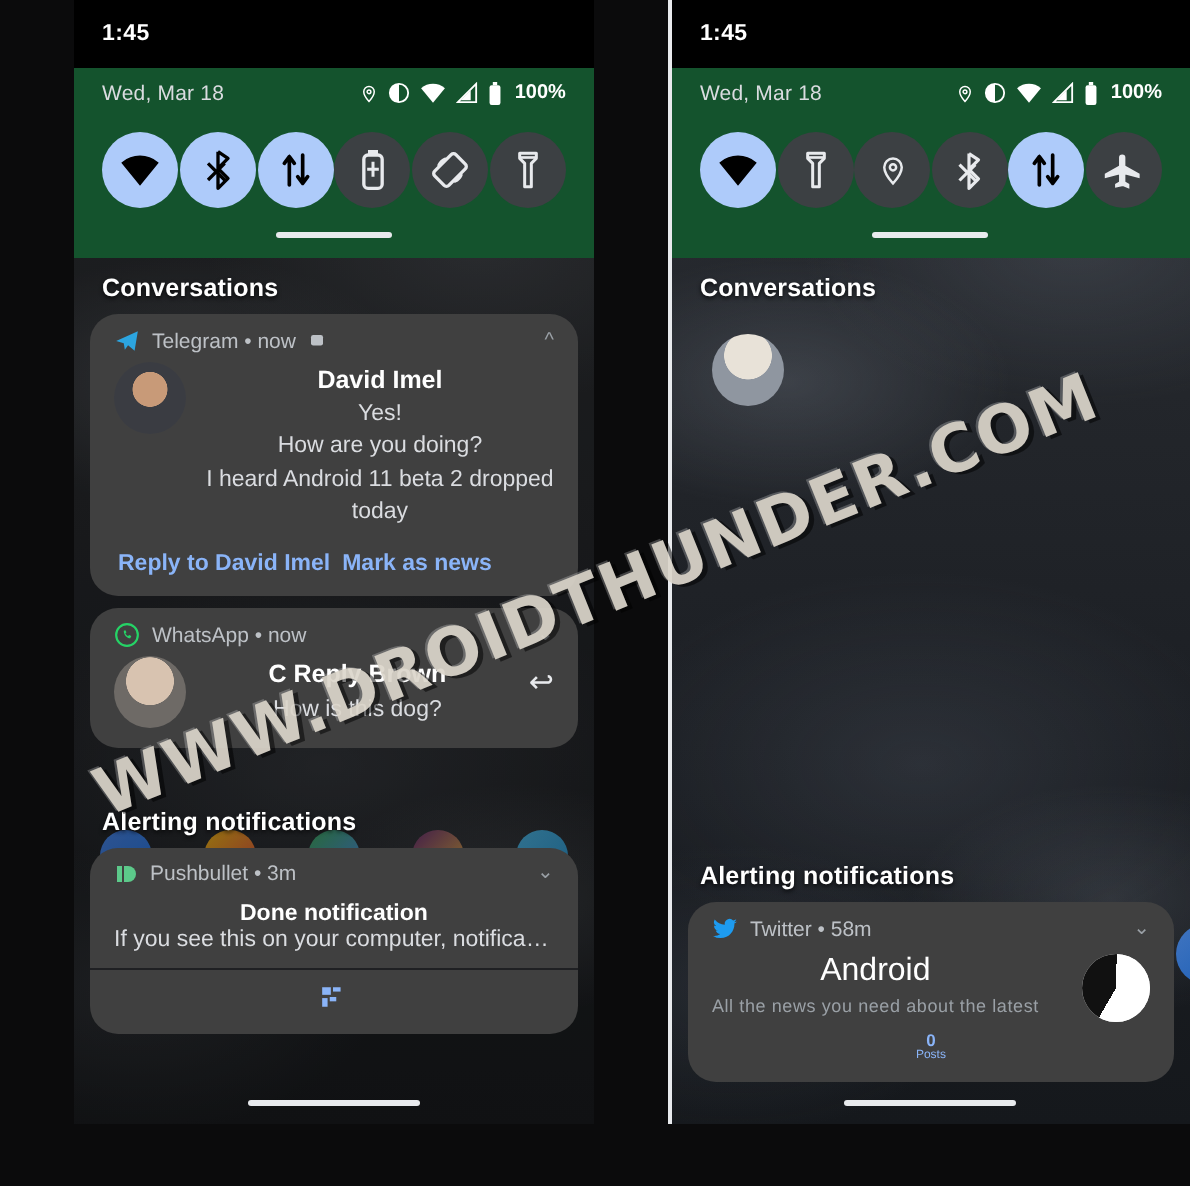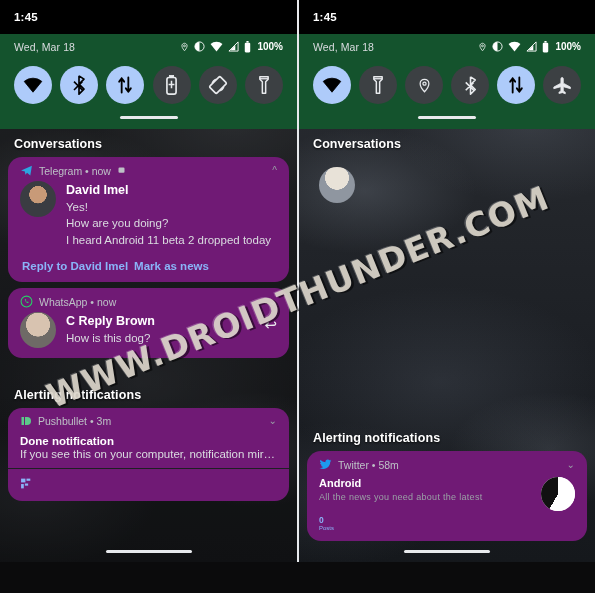--- a/index.html
+++ b/index.html
@@ -3,21 +3,21 @@
 <meta charset="utf-8">
 <style>
   * { box-sizing: border-box; margin: 0; padding: 0; }
   html, body {
     width: 595px; height: 593px;
     background: #000;
     font-family: "Liberation Sans", sans-serif;
     overflow: hidden;
   }
   .stage { position: relative; width: 595px; height: 593px; display: flex; background:#0b0b0c; }
-  .panel { position: relative; width: 297px; height: 562px; overflow: hidden; background:#000; }
+  .panel { position: relative; width: 297px; height: 562px; overflow: hidden; background:#000;margin-left:37px; }
   .panel.right { width: 298px; border-left: 2px solid #e8eaed; }
 
   
   .wallpaper {
     position: absolute; inset: 0;
     background:
       radial-gradient(ellipse 160px 90px at 22% 34%, rgba(120,128,140,.30), transparent 70%),
       radial-gradient(ellipse 190px 110px at 78% 22%, rgba(108,116,128,.26), transparent 72%),
       radial-gradient(ellipse 220px 130px at 48% 68%, rgba(96,104,118,.24), transparent 74%),
       radial-gradient(ellipse 140px 80px at 85% 80%, rgba(130,138,150,.22), transparent 72%),
@@ -48,21 +48,21 @@
   .qs-tiles { display:flex; justify-content:space-between; align-items:center; padding: 6px 0 2px; }
   .tile { width:38px; height:38px; border-radius:50%; display:flex; align-items:center; justify-content:center; }
   .tile.on  { background:#aecbfa; }
   .tile.off { background:#3c4043; }
   .tile.on svg  { fill:#000; stroke:#000; }
   .tile.off svg { fill:#e8eaed; stroke:#e8eaed; }
   .qs-handle { width:58px; height:3px; border-radius:3px; background:#e8eaed; margin: 10px auto 6px; }
 
   
   .section-title { font-size:12.5px; color:#fff; font-weight:600; padding: 8px 14px 6px; position:relative; letter-spacing:.1px; text-shadow:0 1px 2px rgba(0,0,0,.8); }
-  .notif-card { background:#701a75; border-radius:14px; margin: 0 8px 6px; position:relative; overflow:hidden; }
+  .notif-card { background:#404040; border-radius:14px; margin: 0 8px 6px; position:relative; overflow:hidden;text-align:center; }
   .nhead { display:flex; align-items:center; gap:6px; padding: 7px 12px 2px; }
   .napp { font-size:10.5px; color:#bdc1c6; }
   .nchev { margin-left:auto; color:#9aa0a6; font-size:10px; line-height:1; }
   .nbody { display:flex; gap:10px; padding: 2px 12px 10px; }
   .avatar { width:36px; height:36px; border-radius:50%; flex:0 0 36px; position:relative; overflow:hidden; }
   .ncontent { flex:1; min-width:0; }
   .nname { font-size:12.5px; color:#fff; font-weight:700; line-height:1.45; }
   .nline { font-size:11.5px; color:#dadce0; line-height:1.42; }
   .nactions { display:flex; gap:6px; padding: 2px 14px 10px; }
   .nact { font-size:11.5px; color:#8ab4f8; font-weight:600; }
@@ -80,21 +80,21 @@
   .gear { margin-left:auto; color:#bdc1c6; }
   .opt { margin: 0 12px 7px; border:1px solid #3c4043; border-radius:9px; padding: 9px 11px; }
   .opt.selected { background:#3b4048; border-color:#5f6368; }
   .opt-row { display:flex; align-items:center; gap:9px; }
   .opt-label { font-size:11.5px; color:#8ab4f8; font-weight:600; }
   .opt-desc { font-size:10.5px; color:#c5c8cc; line-height:1.35; margin-top:5px; }
   .done-row { display:flex; justify-content:flex-end; padding: 2px 16px 4px; }
   .done { font-size:11.5px; color:#8ab4f8; font-weight:700; }
 
   .tw-row { display:flex; align-items:flex-start; padding: 4px 12px 0; }
-  .tw-title { font-size:11px; color:#fff; font-weight:700; }
+  .tw-title { font-size:16px; color:#fff; font-weight:400; }
   .tw-sub { font-size:9px; color:#9aa0a6; margin-top:3px; letter-spacing:.3px; }
   .tw-thumb { width:34px; height:34px; border-radius:50%; margin-left:auto; background:#fff; position:relative; overflow:hidden; }
   .tw-metric { padding: 4px 12px 10px; }
   .tw-num { font-size:8.5px; color:#8ab4f8; font-weight:700; }
   .tw-lbl { font-size:6px; color:#8ab4f8; }
 
   .navbar { position:absolute; bottom:0; left:0; right:0; height:22px; display:flex; align-items:center; justify-content:center; }
   .navpill { width:86px; height:3px; border-radius:3px; background:#e8eaed; }
 
   

